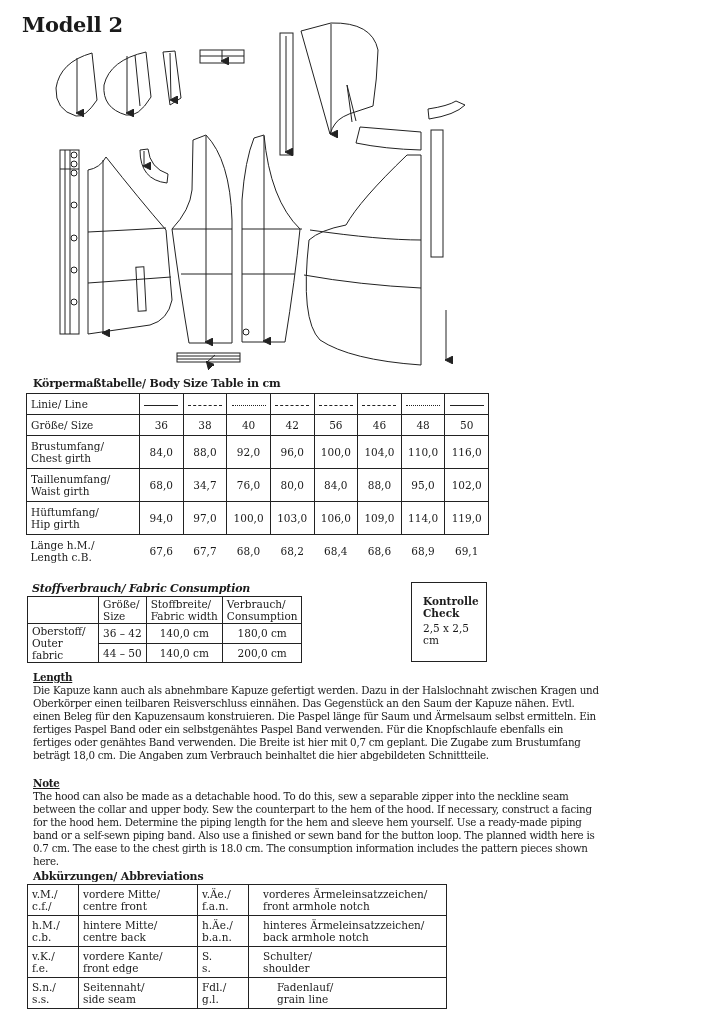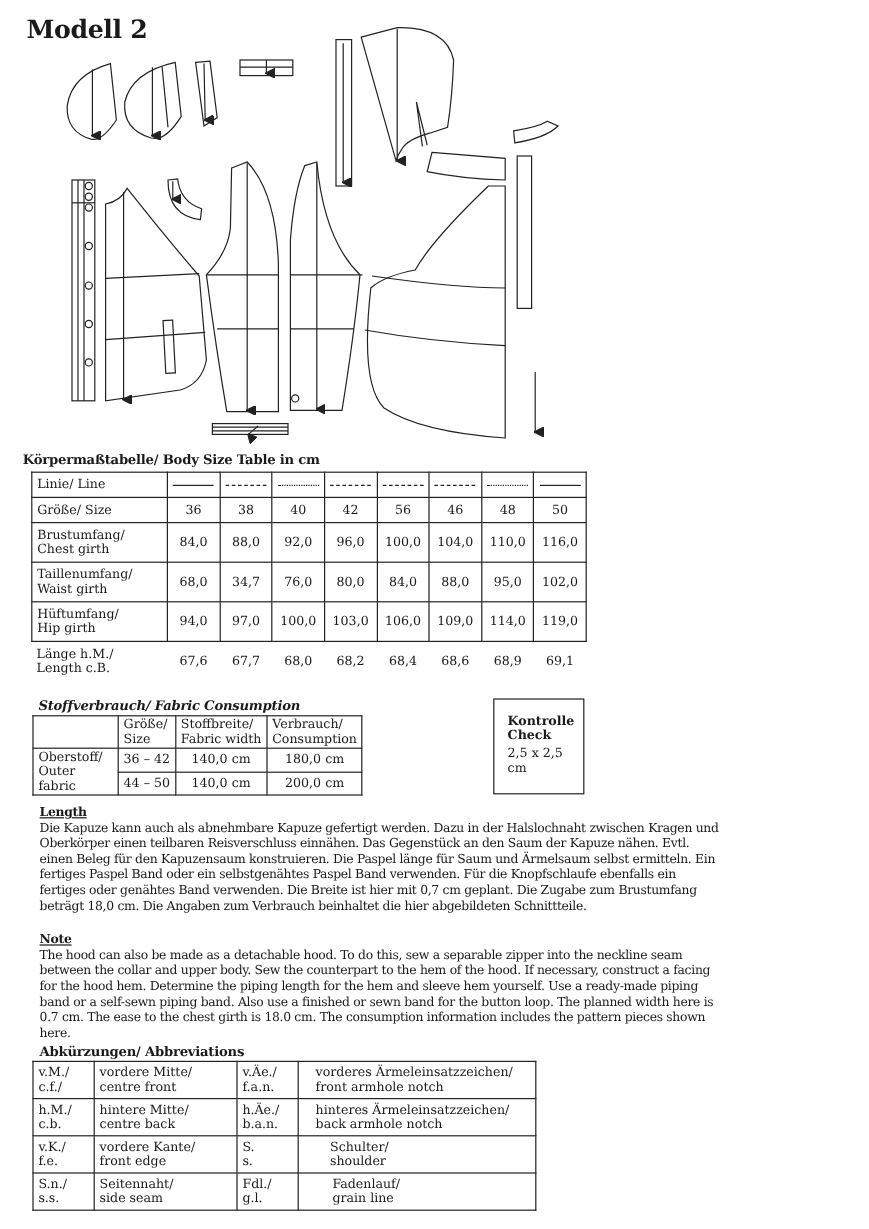--- a/index.html
+++ b/index.html
@@ -99,21 +99,21 @@
   <path d="M242,229 L302,229"></path>
   <path d="M242,274 L295,274"></path>
   <circle cx="246" cy="332" r="3"></circle>
 
   <rect x="177" y="353" width="63" height="9"></rect>
   <line x1="177" y1="356" x2="240" y2="356"></line>
     <line x1="177" y1="359" x2="240" y2="359"></line>
   <line x1="215" y1="355" x2="207" y2="362" marker-end="url(#ah)"></line>
 </svg>
 
-<div class="abs sec-head" style="left:19px;top:377px;text-align:center;">Körpermaßtabelle/ Body Size Table in cm</div>
+<div class="abs sec-head" style="left:33px;top:377px;text-align:center;">Körpermaßtabelle/ Body Size Table in cm</div>
 <table class="abs size-table">
   <tbody>
       <tr>
     <td class="lbl">Linie/ Line</td>
     <td class="v"><span class="line-sample" style="border-top-style:solid"></span></td>
     <td class="v"><span class="line-sample" style="border-top-style:dashed"></span></td>
     <td class="v"><span class="line-sample" style="border-top-style:dotted"></span></td>
     <td class="v"><span class="line-sample" style="border-top-style:dashed"></span></td>
     <td class="v"><span class="line-sample" style="border-top-style:dashed"></span></td>
     <td class="v"><span class="line-sample" style="border-top-style:dashed"></span></td>
@@ -229,21 +229,21 @@
   <tr>
     <td><span>h.M./</span><br><span>c.b.</span></td>
     <td><span>hintere Mitte/</span><br><span>centre back</span></td>
     <td><span>h.Äe./</span><br><span>b.a.n.</span></td>
     <td style="padding-left:14px"><span>hinteres Ärmeleinsatzzeichen/</span><br><span>back armhole notch</span></td>
   </tr>
   <tr>
     <td><span>v.K./</span><br><span>f.e.</span></td>
     <td><span>vordere Kante/</span><br><span>front edge</span></td>
     <td><span>S.</span><br><span>s.</span></td>
-    <td style="padding-left:26px"><span>Schulter/</span><br><span>shoulder</span></td>
+    <td style="padding-left:14px"><span>Schulter/</span><br><span>shoulder</span></td>
   </tr>
   <tr>
     <td><span>S.n./</span><br><span>s.s.</span></td>
     <td><span>Seitennaht/</span><br><span>side seam</span></td>
     <td><span>Fdl./</span><br><span>g.l.</span></td>
     <td style="padding-left:28px"><span>Fadenlauf/</span><br><span>grain line</span></td>
   </tr>
 </tbody>
   </table>
 

